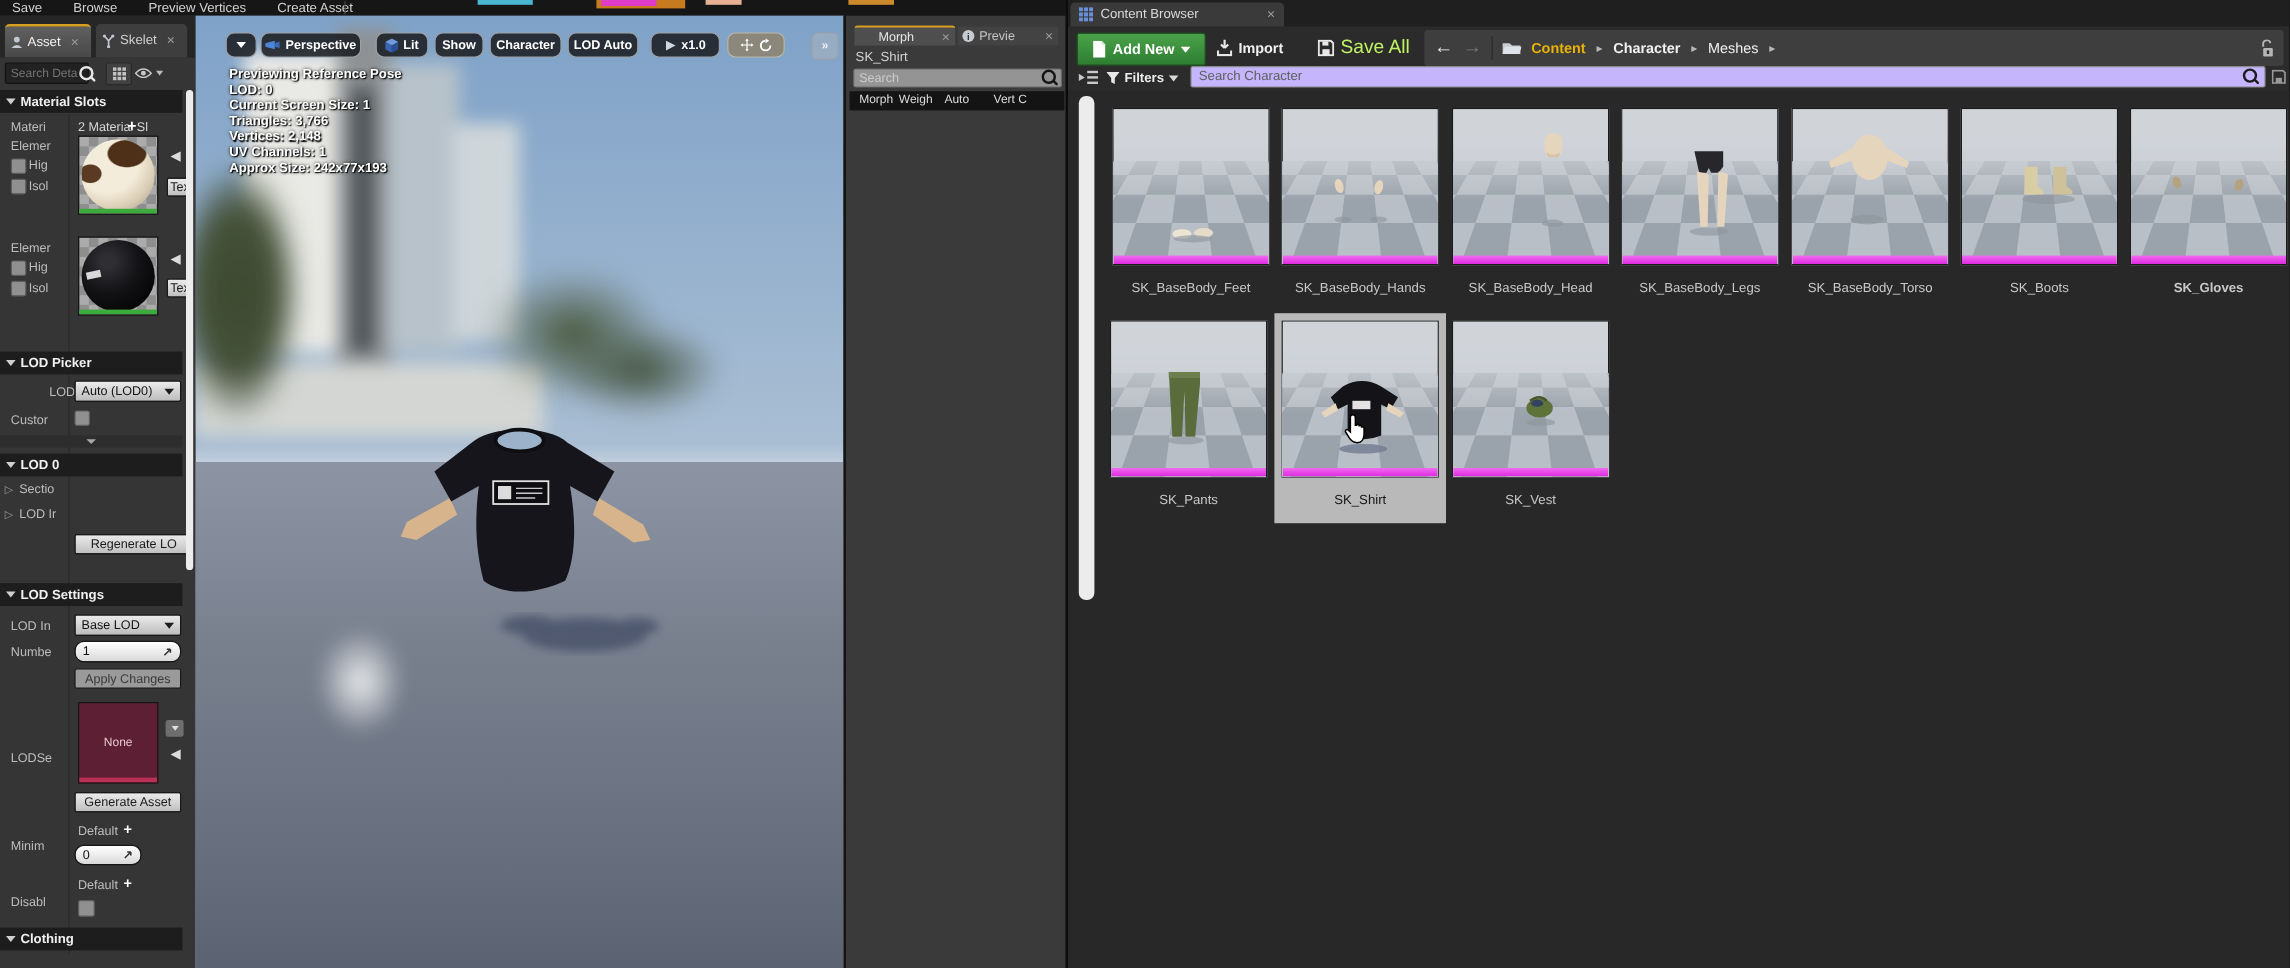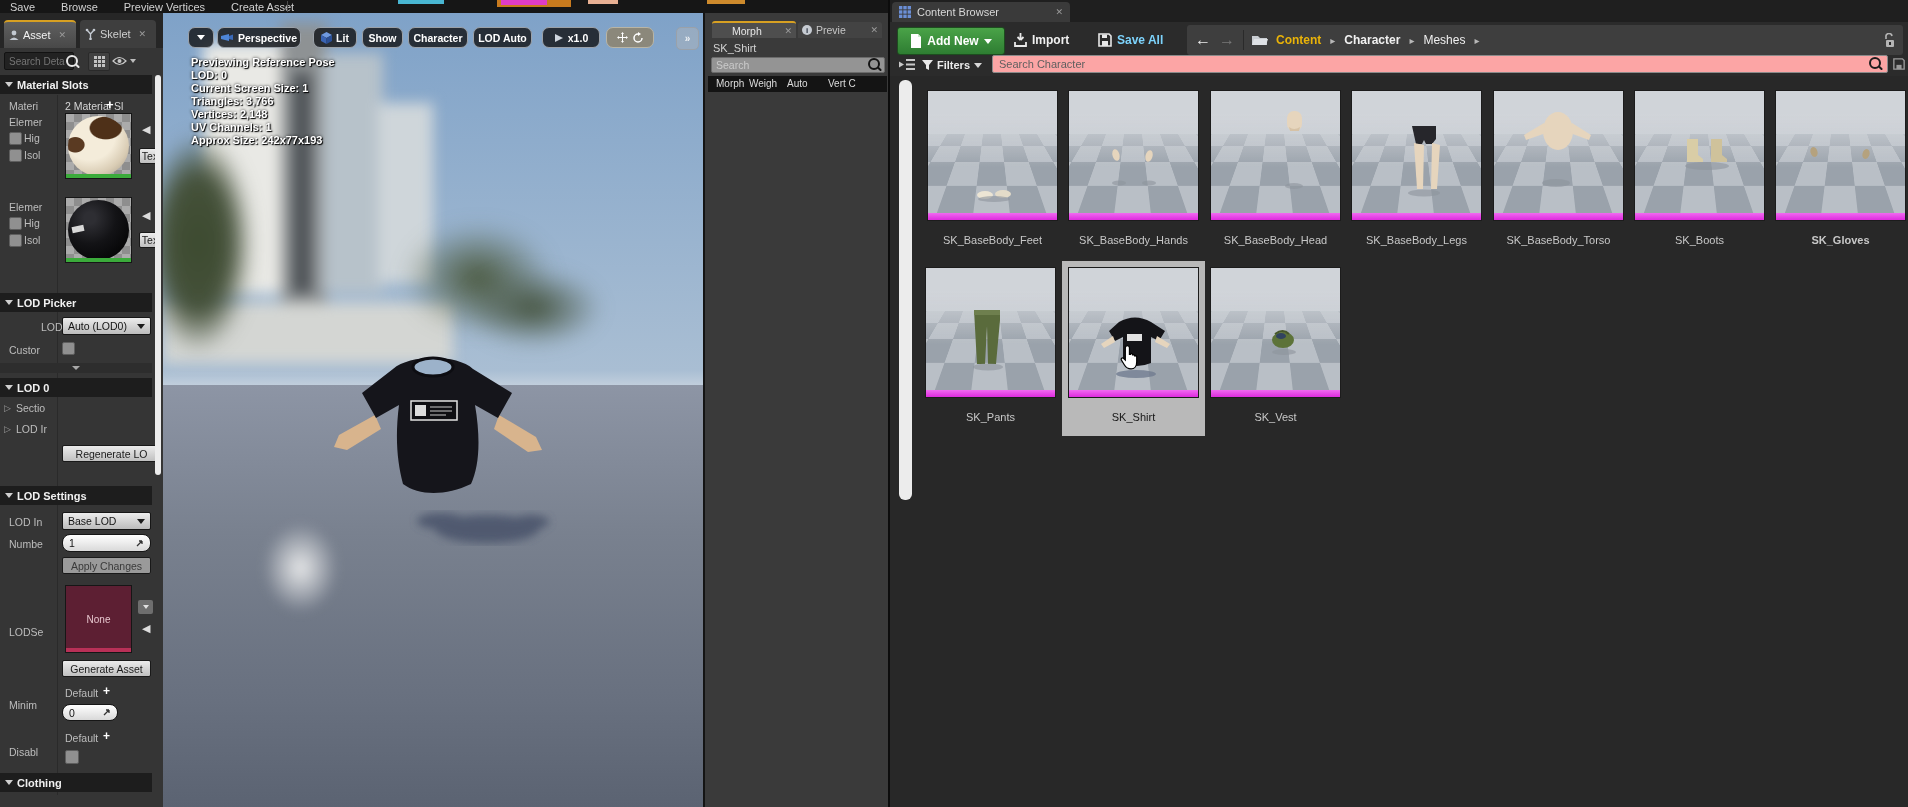--- a/index.html
+++ b/index.html
@@ -385,21 +385,21 @@
           <path d="M1 9 V13 H12 V9" stroke="#e8e8e8" stroke-width="1.8" fill="none"></path>
         </svg>
       <span style="color:#f0f0f0;font-weight:bold;font-size:12px;">Import</span>
     </div>
     <div class="abs" style="left:208px;top:29px;height:22px;display:flex;align-items:center;gap:5px;">
       <svg width="14" height="14" viewBox="0 0 14 14">
           <path d="M1 1 H11 L13 3 V13 H1 Z" fill="none" stroke="#e8e8e8" stroke-width="1.6"></path>
           <rect x="4" y="8" width="6" height="5" fill="#e8e8e8"></rect>
           <rect x="4" y="1.5" width="5" height="3.5" fill="#e8e8e8"></rect>
         </svg>
-      <span style="color:#7dd3fc;font-weight:bold;font-size:12px;">Save All</span>
+      <span style="color:#bef264;font-weight:normal;font-size:16px;">Save All</span>
     </div>
 
     <div class="abs" style="left:297px;top:25px;width:716px;height:30px;background:#3e3e3e;border-radius:3px;display:flex;align-items:center;padding:0 8px;box-sizing:border-box;gap:8px;">
       <span style="color:#ececec;font-size:16px;font-weight:bold;line-height:1;">←</span>
       <span style="color:#787878;font-size:16px;font-weight:bold;line-height:1;">→</span>
       <span style="width:1px;height:20px;background:#2a2a2a;"></span>
       <svg width="16" height="12" viewBox="0 0 16 12">
           <path d="M0 2 H6 L8 4 H15 V11 H0 Z" fill="#c9cdd2"></path>
           <path d="M2 5 H16 L14 11 H0 Z" fill="#dfe2e6"></path>
         </svg>
@@ -426,21 +426,21 @@
           <rect x="8" y="11" width="9" height="2" fill="#c8c8c8"></rect>
         </svg>
     </div>
     <div class="abs" style="left:32px;top:56px;height:18px;display:flex;align-items:center;gap:4px;">
       <svg width="11" height="11" viewBox="0 0 11 11">
           <path d="M0 0 H11 L7 5 V10 L4 8.5 V5 Z" fill="#e8e8e8"></path>
         </svg>
       <span style="color:#ececec;font-weight:bold;font-size:11px;">Filters</span>
       <span style="width:0;height:0;border-left:4px solid transparent;border-right:4px solid transparent;border-top:5px solid #d8d8d8;"></span>
     </div>
-    <div class="abs" style="left:102px;top:55px;width:896px;height:18px;background:#fca5a5;border:1px solid #8a8a8a;border-radius:2px;display:flex;align-items:center;padding:0 6px;box-sizing:border-box;">
+    <div class="abs" style="left:102px;top:55px;width:896px;height:18px;background:#c4b5fd;border:1px solid #8a8a8a;border-radius:2px;display:flex;align-items:center;padding:0 6px;box-sizing:border-box;">
       <span style="color:#5f5f5f;font-size:11px;">Search Character</span>
       <span style="margin-left:auto;color:#1c1c1c;"><span class="mag"></span></span>
     </div>
     <svg width="12" height="12" viewBox="0 0 14 14" style="position:absolute;left:1003px;top:58px;">
         <path d="M1 1 H11 L13 3 V13 H1 Z" fill="none" stroke="#9a9a9a" stroke-width="1.6"></path>
         <rect x="4" y="8" width="6" height="5" fill="#9a9a9a"></rect>
       </svg>
 
     <div class="abs" style="left:0;top:76px;width:1020px;height:731px;background:#282828;"></div>
     <div class="white-scroll" style="left:9px;top:80px;width:13px;height:420px;"></div>

